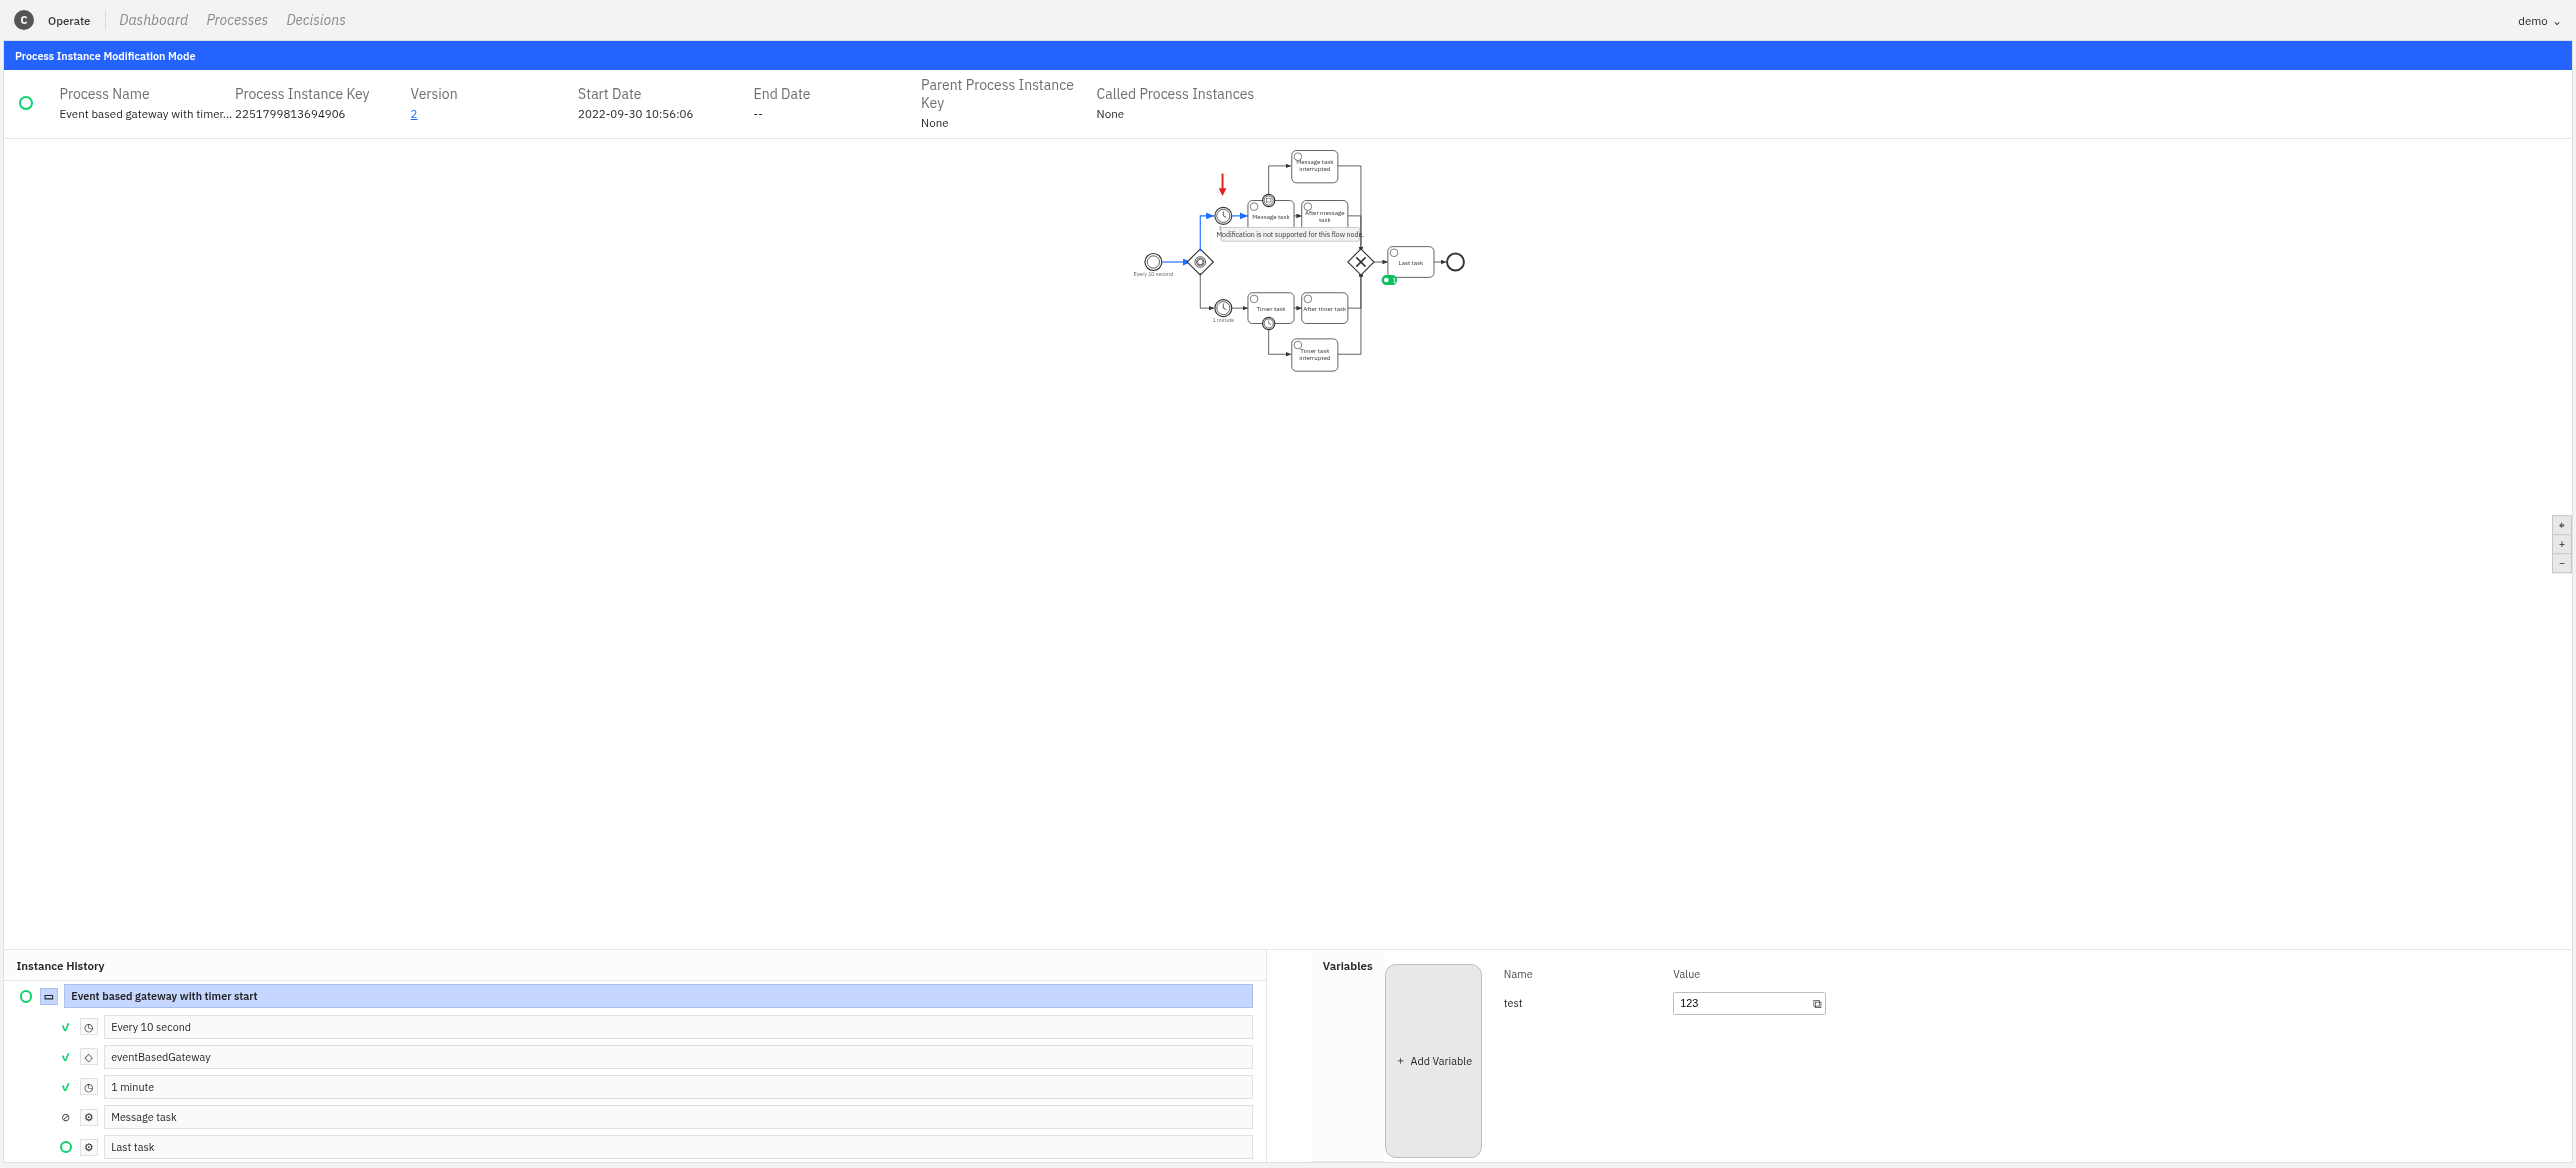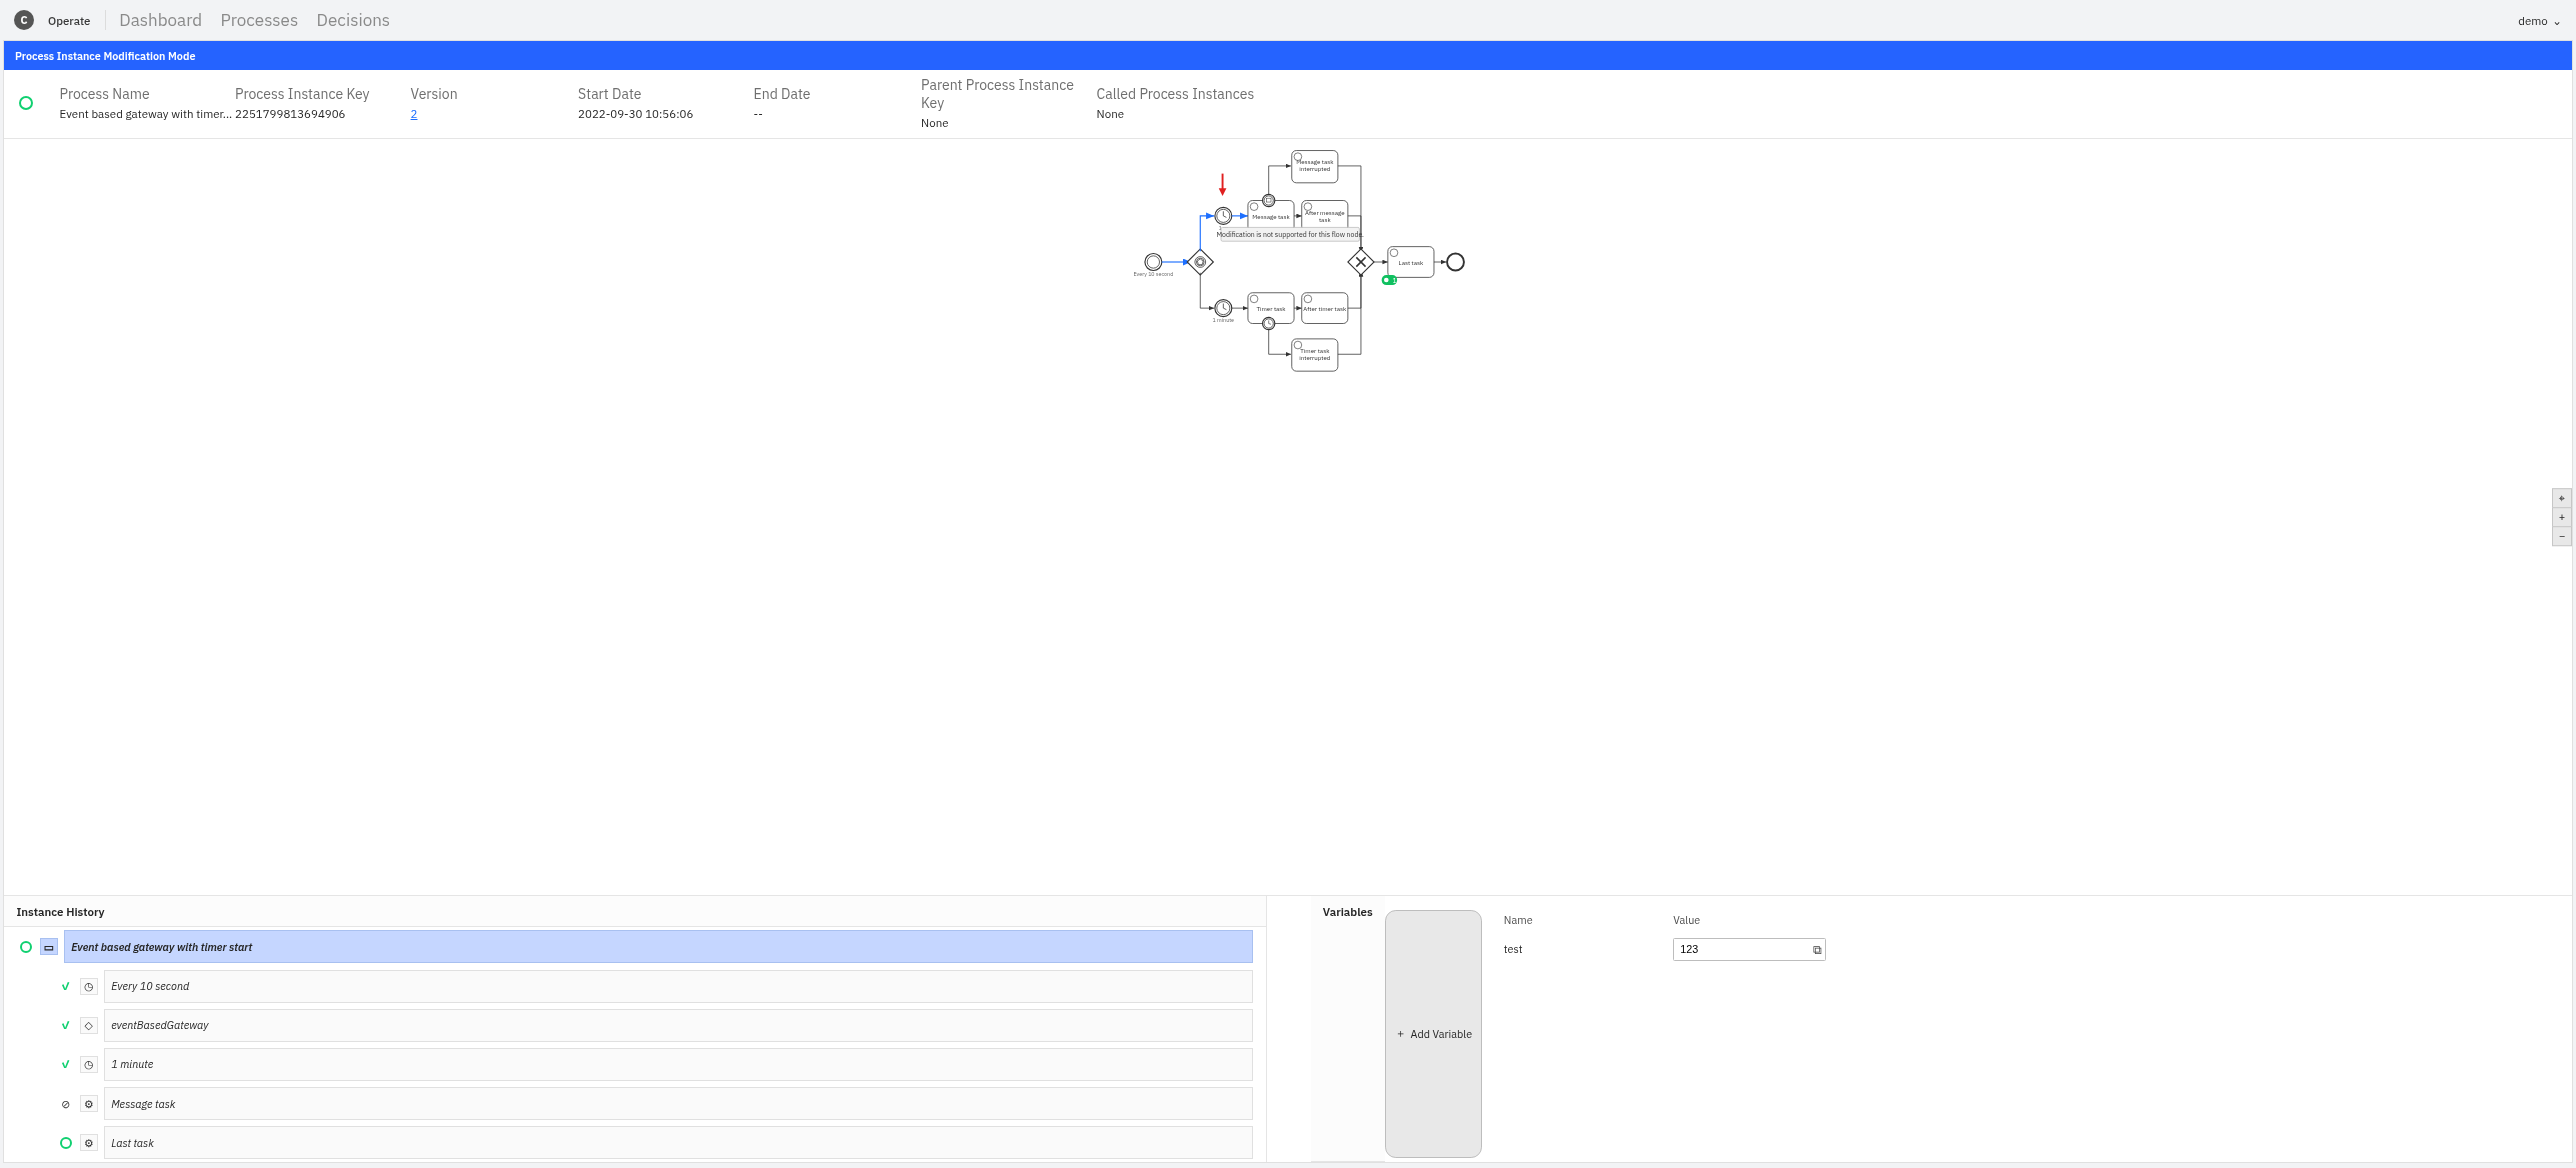--- a/index.html
+++ b/index.html
@@ -5,21 +5,21 @@
   * { box-sizing: border-box; margin: 0; padding: 0; }
   html, body { height: 100%; font-family: "IBM Plex Sans", -apple-system, Helvetica, Arial, sans-serif; color: #262626; }
   body { background: #f2f3f5; display: flex; flex-direction: column; min-width: 1152px; }
 
   
   .topbar { display: flex; align-items: center; padding: 7.7px 14px; background: #f2f3f5; height: 40px; }
   .logo { width: 20px; height: 20px; border-radius: 50%; background: #555; color: #fff; display:flex; align-items:center; justify-content:center; font-weight:700; font-size:10.8px; margin-right: 14px; }
   .brand { font-size: 11.5px; font-weight: 500; color: #393939; margin-right: 14px; }
   .divider { width: 0.8px; height: 20px; background: #dcdcdc; margin-right: 14px; }
   .navlinks { display: flex; gap: 18.4px; }
-  .navlinks span { font-size: 17px; color: #8a8a8a; cursor: pointer; }
+  .navlinks span { font-size: 14px; color: #8a8a8a; cursor: pointer; font-style: italic; }
   .topbar .spacer { flex: 1; }
   .usermenu { font-size: 11.5px; color: #262626; display:flex; align-items:center; gap:4.6px; cursor:pointer; }
 
   
   .main { margin: 0 3.1px 4.6px 3.1px; background: #fff; border: 0.8px solid #e0e0e0; flex: 1; display:flex; flex-direction:column; }
   .bluebar { background: #2563ff; color: #fff; font-weight: 600; font-size: 10.8px; padding: 7.7px 10.8px; }
   .info-row { display:flex; align-items:center; gap: 21.5px; padding: 6.1px 15.4px 7.7px 15.4px; border-bottom:0.8px solid #e5e5e5; }
   .status-dot { width: 14px; height: 14px; border: 2.3px solid #10d070; border-radius: 50%; margin-right: 4.6px; }
   .info-cell { display:flex; flex-direction:column; gap:1.5px; }
   .info-label { font-size: 14px; color: #6f6f6f; margin-bottom: 1.5px; }
@@ -44,21 +44,21 @@
   .corner-icon { fill:#fff; stroke:#333; stroke-width:0.8; }
 
   
   .bottom { display:flex; min-height: 157px; gap: 44px; }
   .panel-left { flex:1; border-right:0.8px solid #e5e5e5; display:flex; flex-direction:column; }
   .panel-right { flex:1; display:flex; }
   .panel-header { font-weight:600; font-size:11.5px; padding:7.7px 12.3px; border-bottom:0.8px solid #e5e5e5; background:#fcfcfc; }
   .hist-row { display:flex; align-items:center; gap:6.1px; font-size:10.8px; padding:3.1px 12.3px 3.1px 14px; }
   .hist-row .col-status { width:15.4px; display:flex; justify-content:center; }
   .hist-row .col-icon { width:18.4px; display:flex; justify-content:center; align-items:center; background:#fafafa; border:0.8px solid #e0e0e0; height:17px; }
-  .hist-row .col-label { flex:1; background:#fafafa; border:0.8px solid #e0e0e0; height:33px; display:flex; align-items:center; padding-left:6.1px;font-style:italic; }
+  .hist-row .col-label { flex:1; background:#fafafa; border:0.8px solid #e0e0e0; height:24px; display:flex; align-items:center; padding-left:6.1px; }
   .hist-row.selected .col-icon, .hist-row.selected .col-label { background:#c5d6ff; border-color:#a8c0f0; font-weight:600; }
   .hist-row.child { padding-left: 54px; }
   .sdot-active { width:12.3px; height:12.3px; border:2.3px solid #10d070; border-radius:50%; }
   .sdot-done { color:#10d070; font-weight:700; }
   .sdot-cancel { color:#333; }
 
   .vars-body { padding:7.7px 12.3px; }
   .addvar-row { display:flex; justify-content:flex-end; padding:14px 9.2px 4.6px 0; }
   .addvar-btn { background:#e8e8e8; border:0.8px solid #bdbdbd; border-radius:10.8px; padding:3.1px 9.2px; font-size:10.8px; cursor:pointer; display:flex; gap:4.6px; align-items:center; }
   .var-table { display:flex; gap:15.4px; padding:9.2px 0; }

